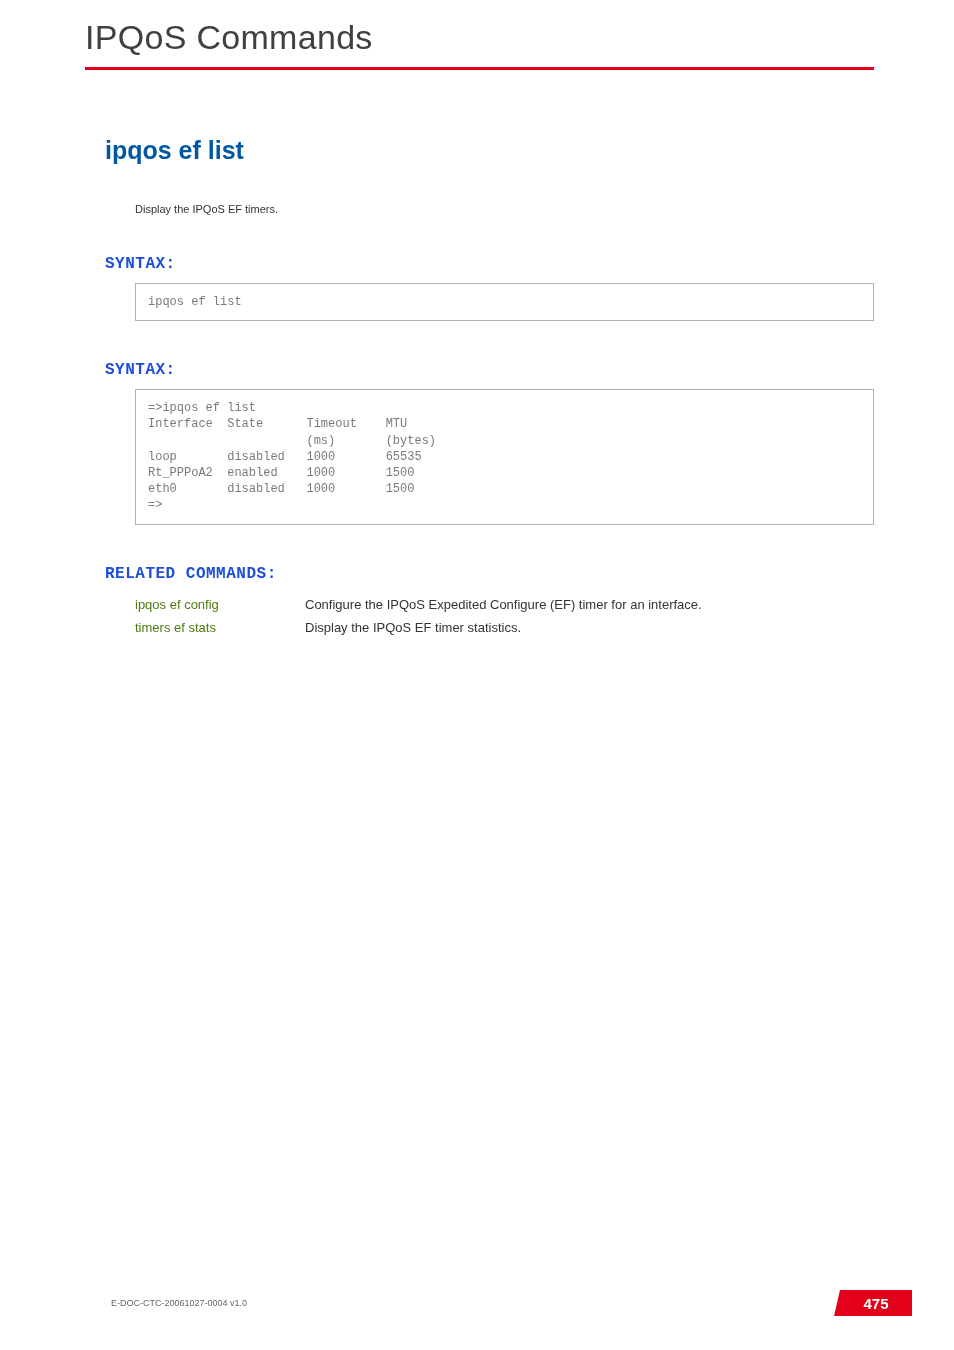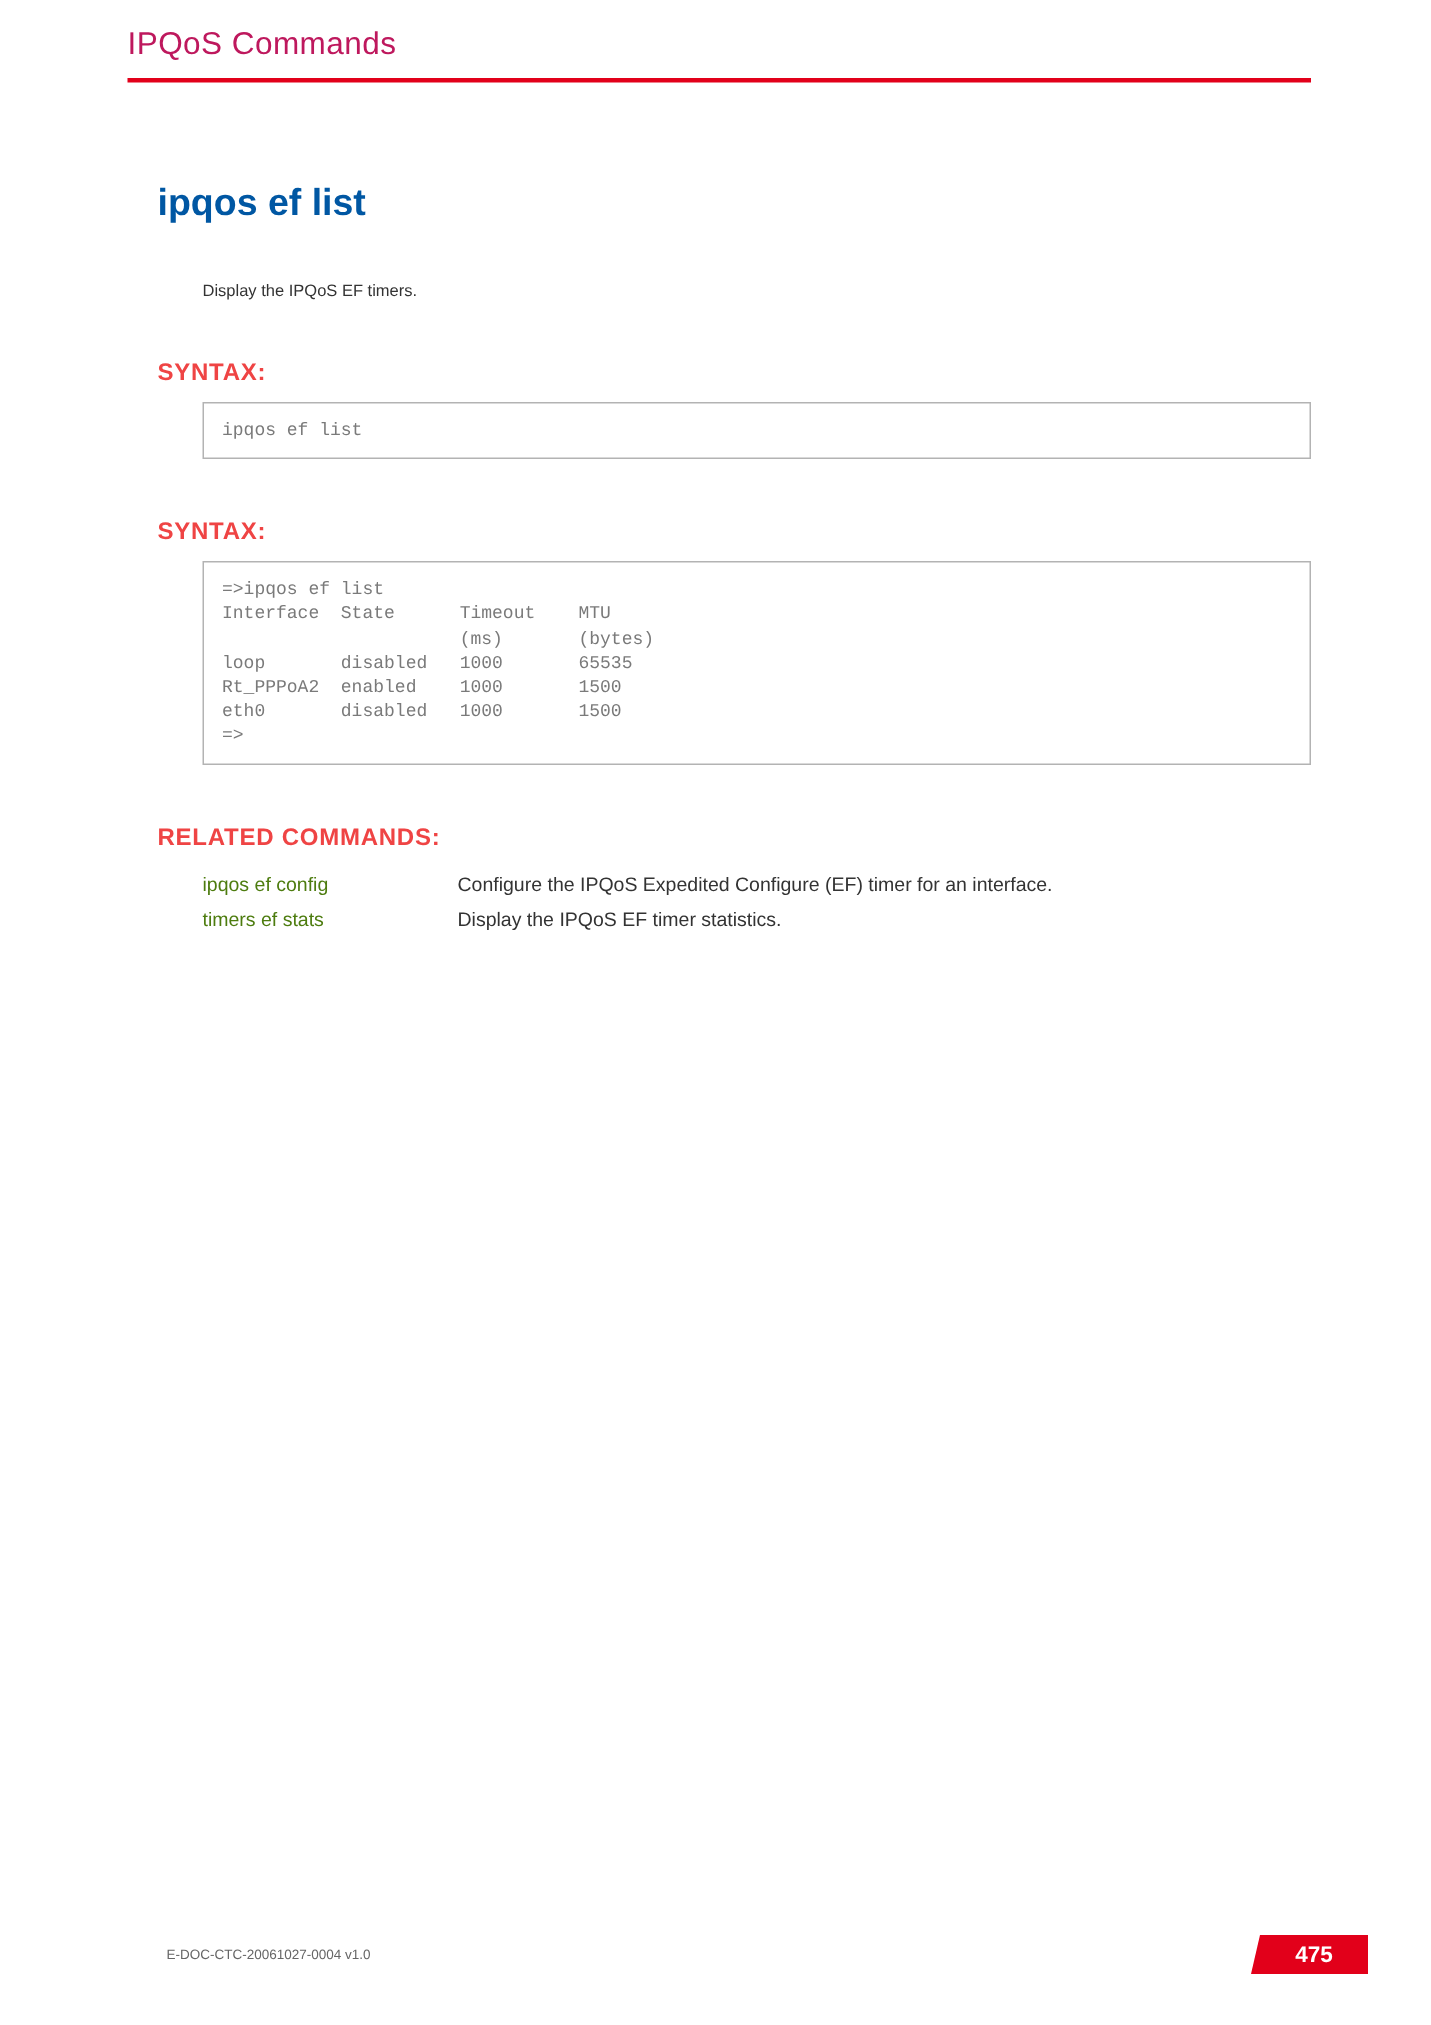--- a/index.html
+++ b/index.html
@@ -12,23 +12,23 @@
     height: 1350px;
     background: #ffffff;
     font-family: Arial, Helvetica, sans-serif;
     color: #333;
     position: relative;
   }
   .page {
     padding: 18px 80px 0 85px;
   }
   .chapter-title {
-    font-size: 21px;
+    font-size: 34px;
     font-weight: 400;
-    color: #be185d;
+    color: #404040;
     letter-spacing: 0.3px;
     margin-bottom: 10px;
   }
   .hr-line {
     height: 3px;
     background: #e2001a;
     margin-bottom: 66px;
   }
   .cmd-title {
     font-size: 25px;
@@ -39,24 +39,25 @@
   }
   .description {
     font-size: 11px;
     color: #333;
     margin-left: 50px;
     margin-bottom: 40px;
   }
   .section-label {
     font-size: 16px;
     font-weight: bold;
-    color: #ef4444;
+    color: #1d4ed8;
     letter-spacing: 0.5px;
     margin-left: 20px;
     margin-bottom: 10px;
+    font-family: Liberation Mono, monospace;
   }
   .code-box {
     border: 1px solid #b3b3b3;
     margin-left: 50px;
     margin-right: 0;
     margin-bottom: 40px;
     padding: 10px 12px;
     font-family: "Courier New", Courier, monospace;
     font-size: 12px;
     color: #7a7a7a;

